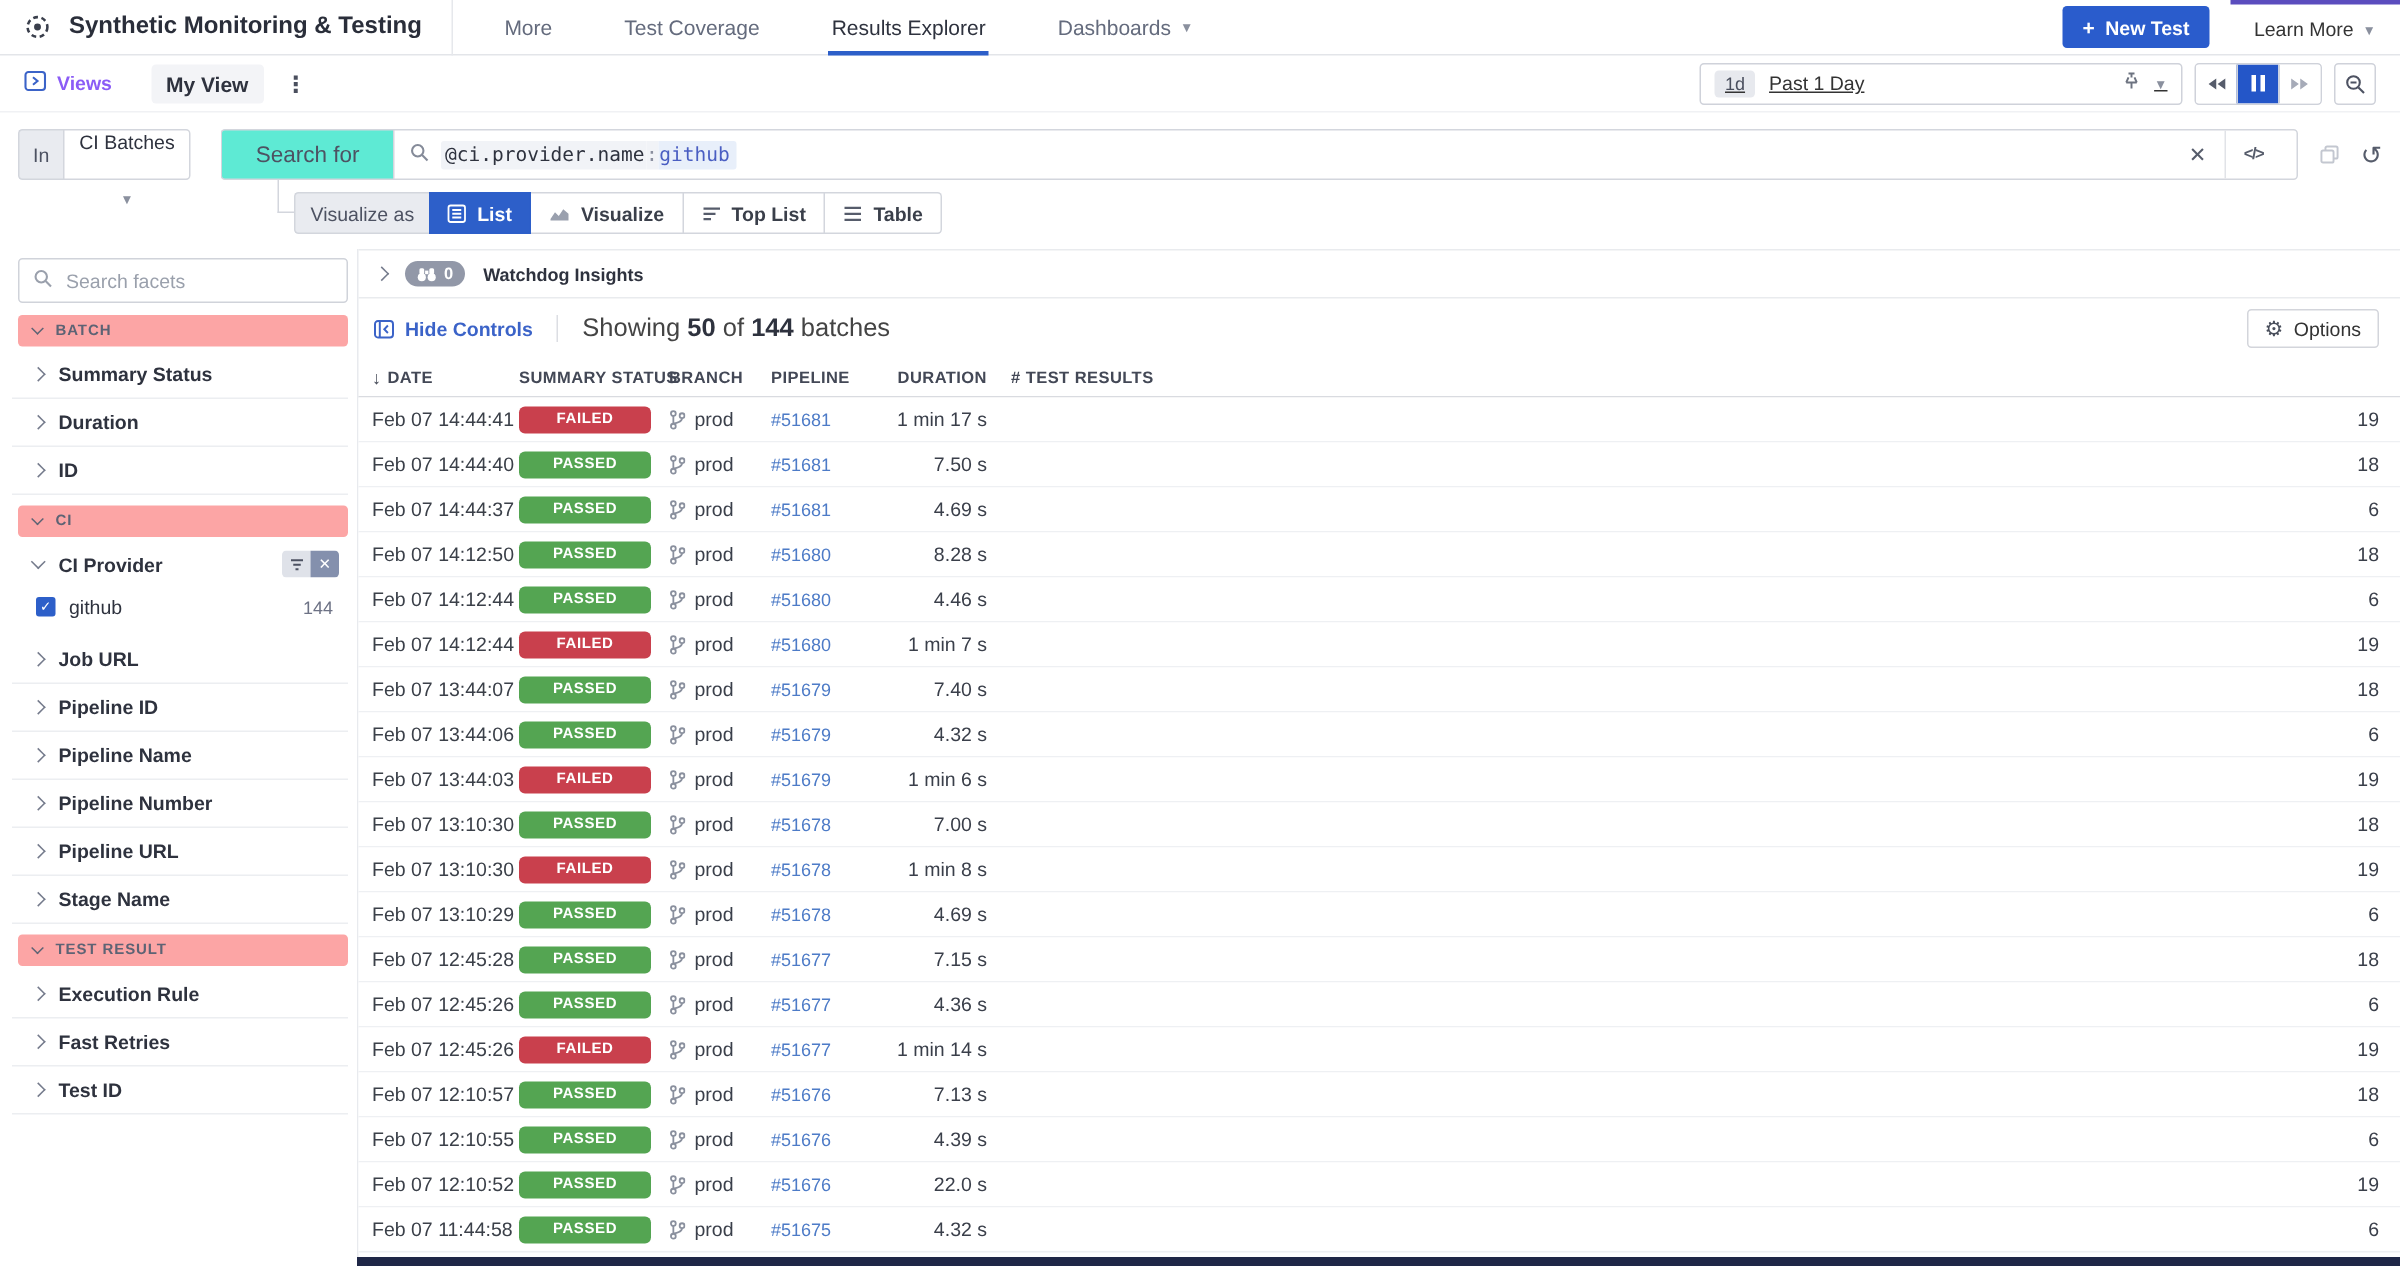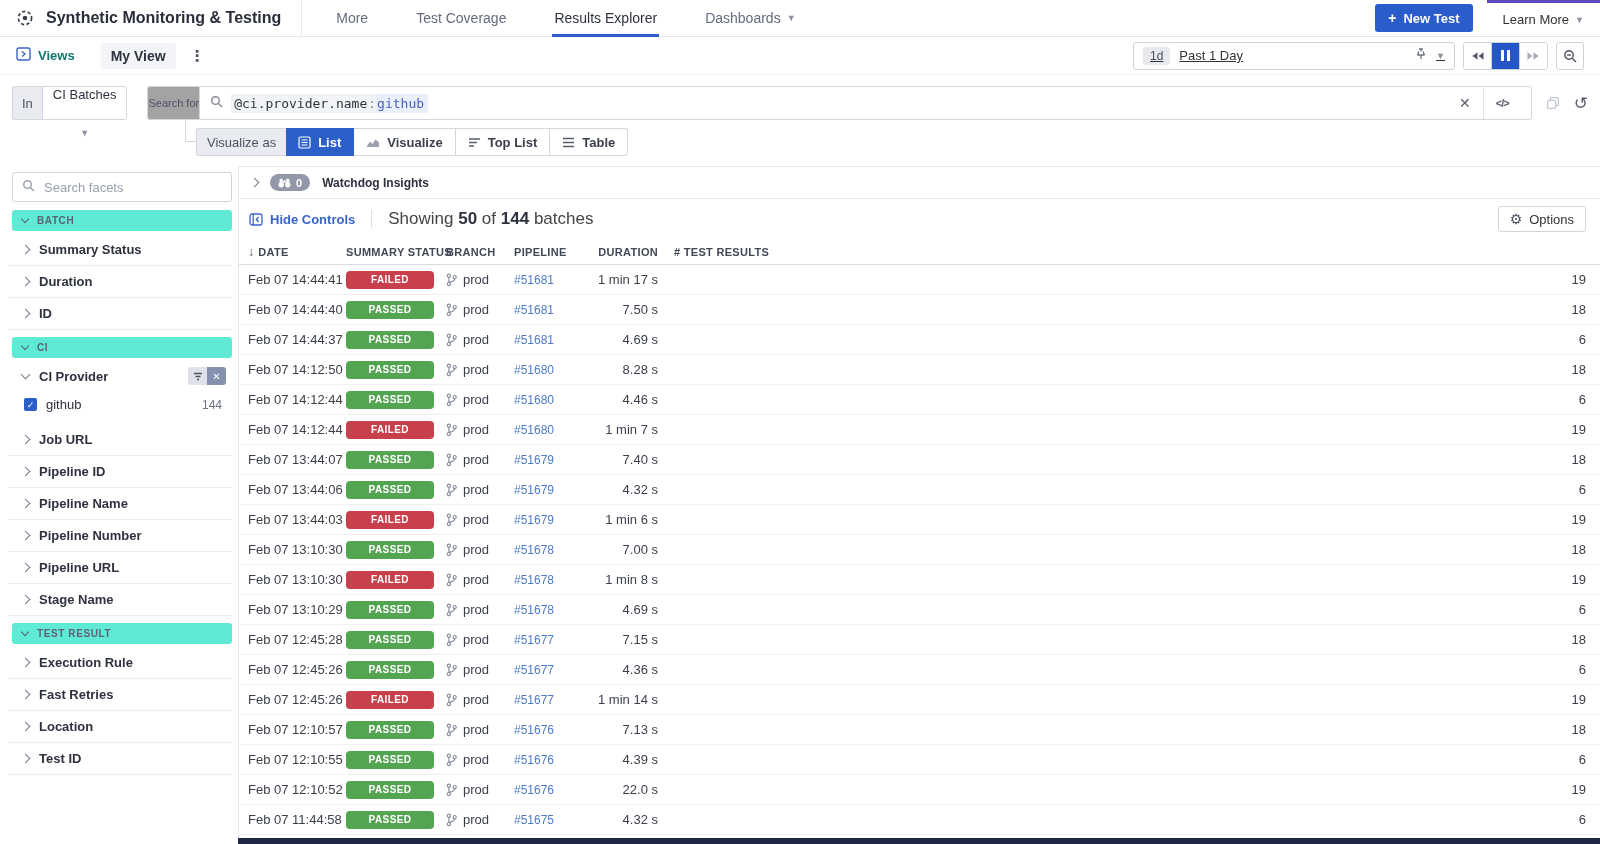--- a/index.html
+++ b/index.html
@@ -20,21 +20,21 @@
   .topbar-right{margin-left:auto;display:flex;align-items:stretch;height:37px;}
   .new-test-btn{align-self:center;background:#2a5ccc;color:#fff;font-size:13px;font-weight:600;
                 border:none;border-radius:3px;padding:6px 13px;display:flex;align-items:center;gap:7px;cursor:pointer;}
   .new-test-btn .plus{font-size:14px;font-weight:700;}
   .learn-more{display:flex;align-items:center;gap:6px;font-size:13px;color:#333;border-top:3px solid #5b4dbe;
               padding:0 16px;margin-left:14px;cursor:pointer;}
 
   
   .viewbar{position:absolute;top:37px;left:0;right:0;height:38px;display:flex;align-items:center;
            padding:0 16px;box-sizing:border-box;border-bottom:1px solid #f0f1f4;background:#fff;}
-  .views-link{display:flex;align-items:center;gap:7px;color:#0f766e;font-size:13px;font-weight:600;cursor:pointer;}
+  .views-link{display:flex;align-items:center;gap:7px;color:#8b5cf6;font-size:13px;font-weight:600;cursor:pointer;}
   .view-chip{margin-left:26px;background:#f3f4f7;border-radius:3px;padding:5px 10px;font-size:14px;
              font-weight:600;color:#2e323e;cursor:pointer;}
   .kebab{margin-left:14px;font-size:15px;color:#4a4f5e;font-weight:700;cursor:pointer;letter-spacing:0;}
   .viewbar-right{margin-left:auto;display:flex;align-items:center;gap:8px;}
   .time-box{width:322px;height:28px;border:1px solid #cfd2da;border-radius:3px;display:flex;align-items:center;
             padding:0 9px;box-sizing:border-box;gap:9px;cursor:pointer;background:#fff;text-decoration:underline;}
   .time-badge{background:#e7e9ee;border-radius:3px;padding:2px 7px;font-size:12px;color:#4a4f5e;}
   .time-label{font-size:13px;color:#333;flex:1;}
   .play-group{display:flex;border:1px solid #cfd2da;border-radius:3px;overflow:hidden;height:28px;box-sizing:border-box;}
   .play-btn{width:27px;display:flex;align-items:center;justify-content:center;background:#fff;cursor:pointer;}
@@ -46,22 +46,22 @@
             justify-content:center;background:#fff;cursor:pointer;box-sizing:border-box;}
 
   
   .searchrow{position:absolute;top:86px;left:12px;right:12px;height:34px;display:flex;align-items:center;}
   .in-group{display:flex;height:34px;box-sizing:border-box;}
   .in-label{background:#e9ebf0;border:1px solid #d3d6dd;border-right:none;border-radius:3px 0 0 3px;
             display:flex;align-items:center;padding:0 9px;font-size:13px;color:#4d5262;}
   .scope-select{background:#fff;border:1px solid #d3d6dd;border-radius:0 3px 3px 0;display:flex;align-items:center;
                 gap:26px;padding:0 10px;font-size:13px;color:#2e323e;cursor:pointer;flex-direction:column;}
   .search-group{display:flex;flex:1;margin-left:20px;height:34px;box-sizing:border-box;}
-  .searchfor-label{background:#a3a3a3;border:1px solid #d3d6dd;border-right:none;border-radius:3px 0 0 3px;
-                   display:flex;align-items:center;padding:0 0;font-size:11px;color:#4d5262;}
+  .searchfor-label{background:#5eead4;border:1px solid #d3d6dd;border-right:none;border-radius:3px 0 0 3px;
+                   display:flex;align-items:center;padding:0 22px;font-size:15px;color:#4d5262;}
   .search-input{flex:1;background:#fff;border:1px solid #d3d6dd;border-radius:0 3px 3px 0;display:flex;
                 align-items:center;padding:0 10px;gap:8px;cursor:text;}
   .query{font-family:"DejaVu Sans Mono","Liberation Mono",monospace;font-size:13px;display:flex;align-items:center;}
   .q-field{color:#2e323e;background:#f1f3f7;padding:2px 1px 2px 3px;border-radius:2px 0 0 2px;}
   .q-sep{color:#8a8f9f;background:#f1f3f7;padding:2px 0;}
   .q-value{color:#4a5ec2;background:#e8effa;padding:2px 4px 2px 1px;border-radius:0 2px 2px 0;}
   .search-right{margin-left:auto;display:flex;align-items:center;height:100%;}
   .clear-x{color:#565c6b;font-size:14px;padding:0 12px;cursor:pointer;}
   .code-btn{border-left:1px solid #e1e3e8;height:100%;display:flex;align-items:center;padding:0 12px;
             font-size:11px;color:#565c6b;font-weight:600;cursor:pointer;letter-spacing:-1px;}
@@ -80,21 +80,21 @@
            padding:0 12px;font-size:13px;color:#3a3f4a;font-weight:600;cursor:pointer;}
   .viz-opt:last-child{border-radius:0 3px 3px 0;}
   .viz-opt.active{background:#2d5fc9;border-color:#2d5fc9;color:#fff;}
 
   
   .sidebar{position:absolute;top:166px;left:8px;width:224px;bottom:0;overflow:hidden;}
   .facet-search{height:30px;border:1px solid #d0d3da;border-radius:3px;display:flex;align-items:center;
                 padding:0 9px;gap:7px;margin:6px 0 8px 4px;box-sizing:border-box;}
   .facet-search input{border:none;outline:none;flex:1;font-size:13px;color:#333;font-family:inherit;}
   .facet-search input::placeholder{color:#9aa0ac;}
-  .sect-header{background:#5eead4;border-radius:3px;height:21px;display:flex;align-items:center;gap:9px;
+  .sect-header{background:#fca5a5;border-radius:3px;height:21px;display:flex;align-items:center;gap:9px;
                padding:0 10px;margin:7px 0 3px 4px;font-size:10px;font-weight:700;color:#5d6374;
                letter-spacing:.6px;cursor:pointer;text-transform:uppercase;}
   .facet-item{height:31px;display:flex;align-items:center;gap:10px;padding:0 6px 0 14px;
               border-bottom:1px solid #eceef1;cursor:pointer;}
   .facet-item .flabel{font-size:13px;font-weight:600;color:#2e323e;}
   .facet-item.expanded{border-bottom:none;height:30px;}
   .facet-ctrls{margin-left:auto;display:flex;border-radius:3px;overflow:hidden;}
   .fc-btn{width:19px;height:18px;display:flex;align-items:center;justify-content:center;cursor:pointer;}
   .fc-filter{background:#dfe2e9;}
   .fc-clear{background:#8490ad;color:#fff;font-size:10px;font-weight:700;}
@@ -389,24 +389,20 @@
           <span class="chev down sm"></span>
           <span>TEST RESULT</span>
         </div>
         <div class="facet-item">
           <span class="chev right"></span>
           <span class="flabel">Execution Rule</span>
         </div>
         <div class="facet-item">
           <span class="chev right"></span>
           <span class="flabel">Fast Retries</span>
-        </div>
-        <div class="facet-item">
-          <span class="chev right"></span>
-          <span class="flabel">Location</span>
         </div>
         <div class="facet-item">
           <span class="chev right"></span>
           <span class="flabel">Test ID</span>
         </div>
       </div>
   </div>
 
   <div class="main">
     <div class="watchdog-row">

